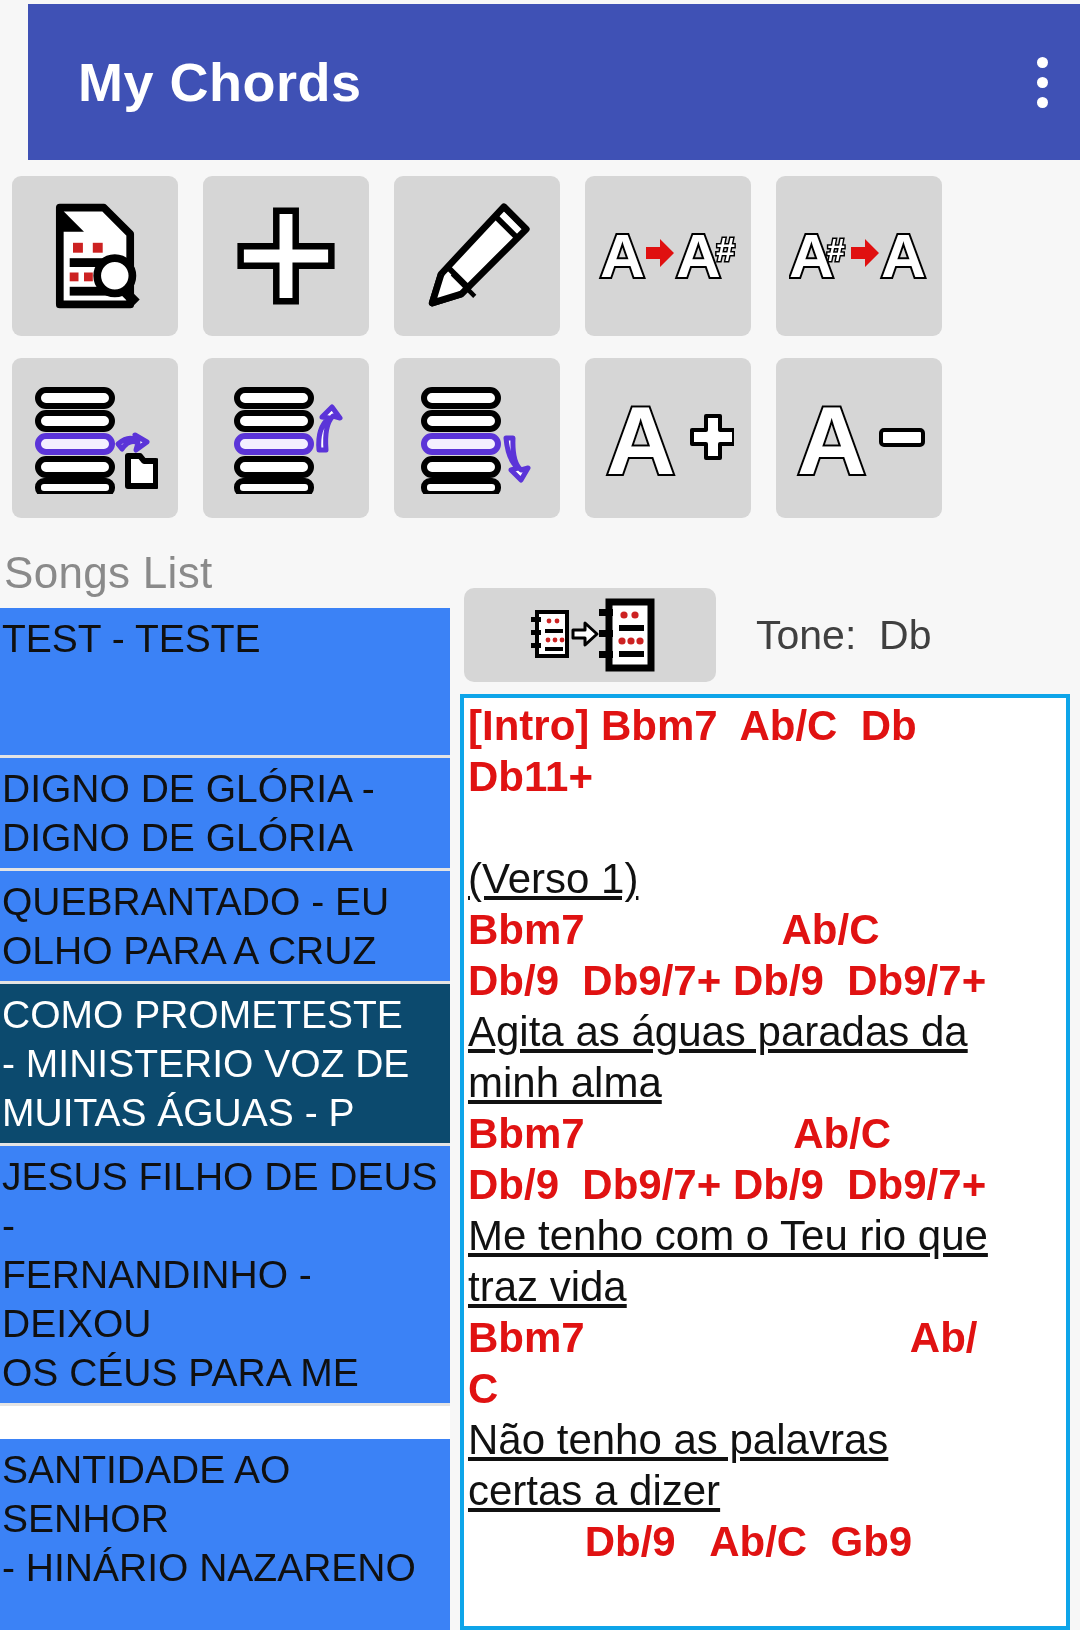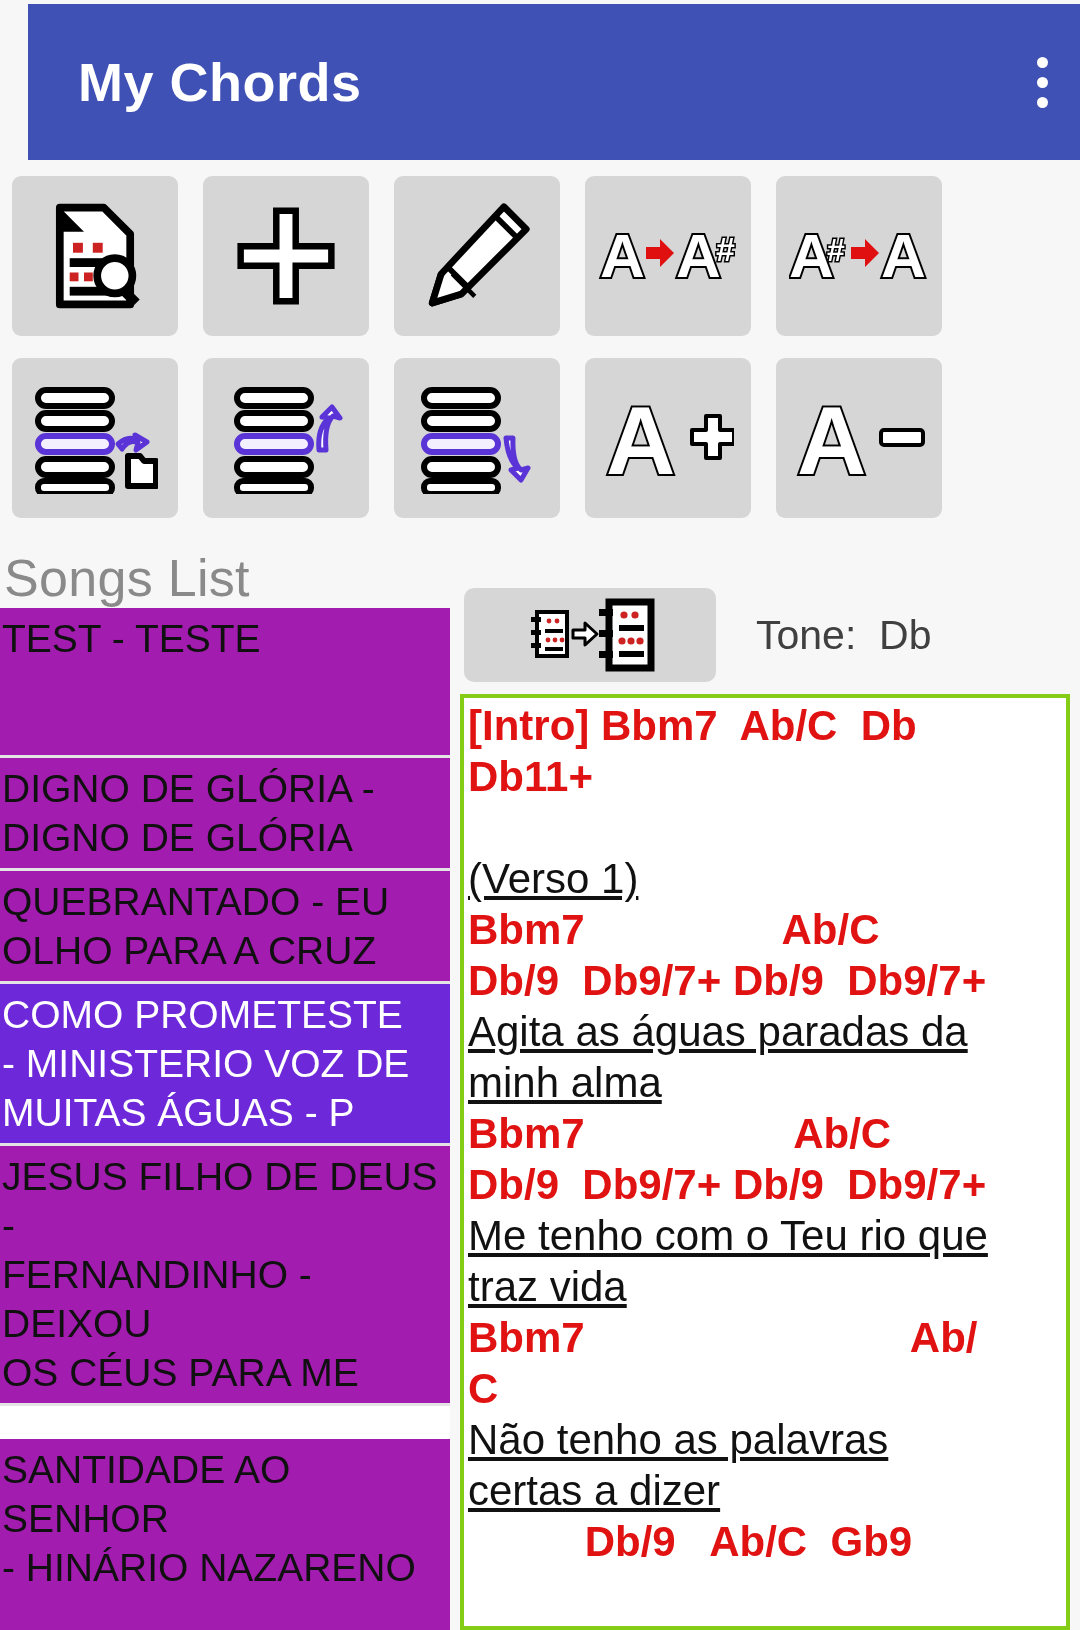--- a/index.html
+++ b/index.html
@@ -77,50 +77,50 @@
     cursor: pointer;
     flex: 0 0 auto;
   }
   .tb-btn svg { display: block; }
 
   
   .songs-header {
     position: absolute;
     top: 548px; left: 0;
     width: 450px;
-    font-size: 52px;
+    font-size: 44px;
     color: #8a8a8a;
     padding-left: 4px;
     letter-spacing: 0.3px;
   }
 
   
   .song-list {
     position: absolute;
     top: 608px; left: 0;
     width: 450px;
     height: 1022px;
     background: #ffffff;
     overflow: hidden;
   }
   .song-item {
     padding: 6px 4px 6px 2px;
     border-bottom: 3px solid #e4e4e4;
     cursor: pointer;
-    background: #a21caf;
+    background: #3b82f6;
   }
   .song-item .song-text {
     font-size: 39px;
     line-height: 49px;
     color: #101010;
     white-space: pre-line;
   }
   .song-item.spacer-tall { padding-bottom: 92px; }
   .song-item.selected {
-    background: #6d28d9;
+    background: #0c4a6e;
   }
   .song-item.selected .song-text { color: #ffffff; }
   .song-item.tail { border-bottom: 3px solid #22c55e; margin-top: 33px; }
   .list-filler {
     background: #fafafa;
     height: 60px;
   }
 
   
   .right-panel {
@@ -150,21 +150,21 @@
     font-size: 41px;
     color: #404040;
     white-space: pre;
   }
   .chord-sheet {
     position: absolute;
     top: 134px; left: 10px;
     width: 610px;
     height: 936px;
     background: #ffffff;
-    border: 4px solid #84cc16;
+    border: 4px solid #0ea5e9;
     overflow: hidden;
     padding: 2px 0 0 4px;
   }
   .cs-line {
     font-size: 42px;
     line-height: 51px;
     white-space: pre;
     font-weight: normal;
   }
   .cs-line.chord {

